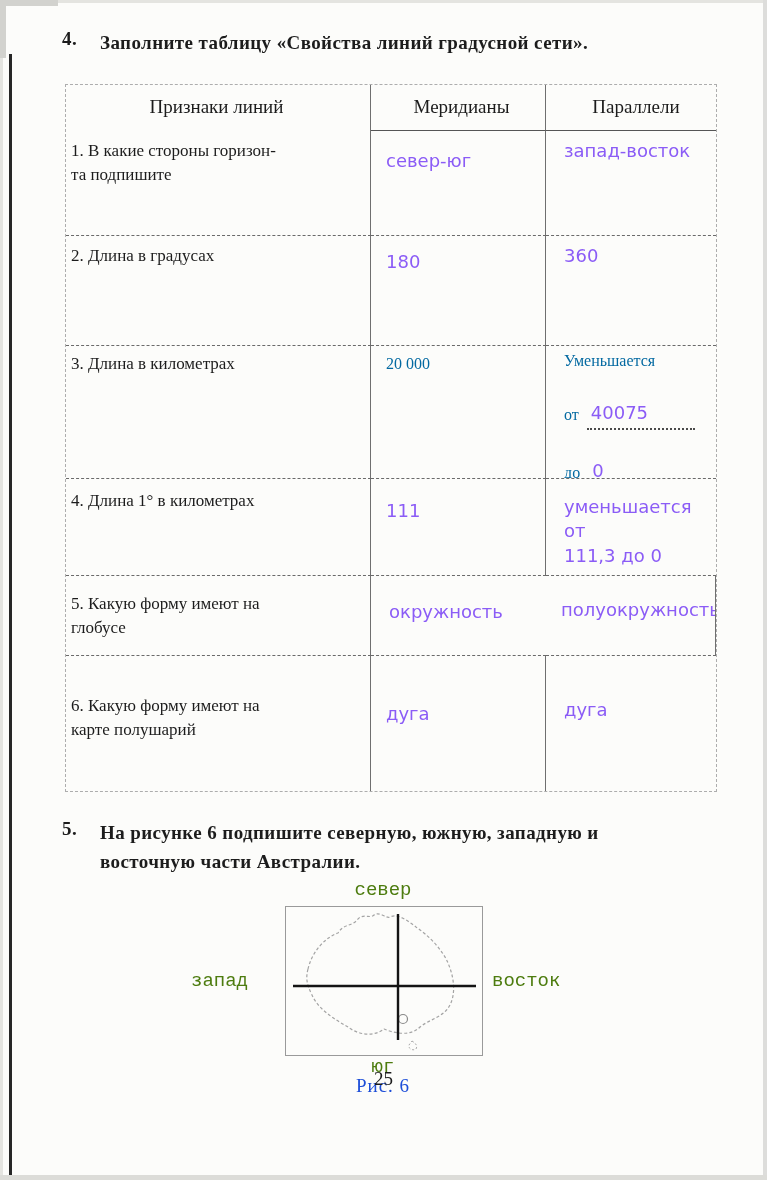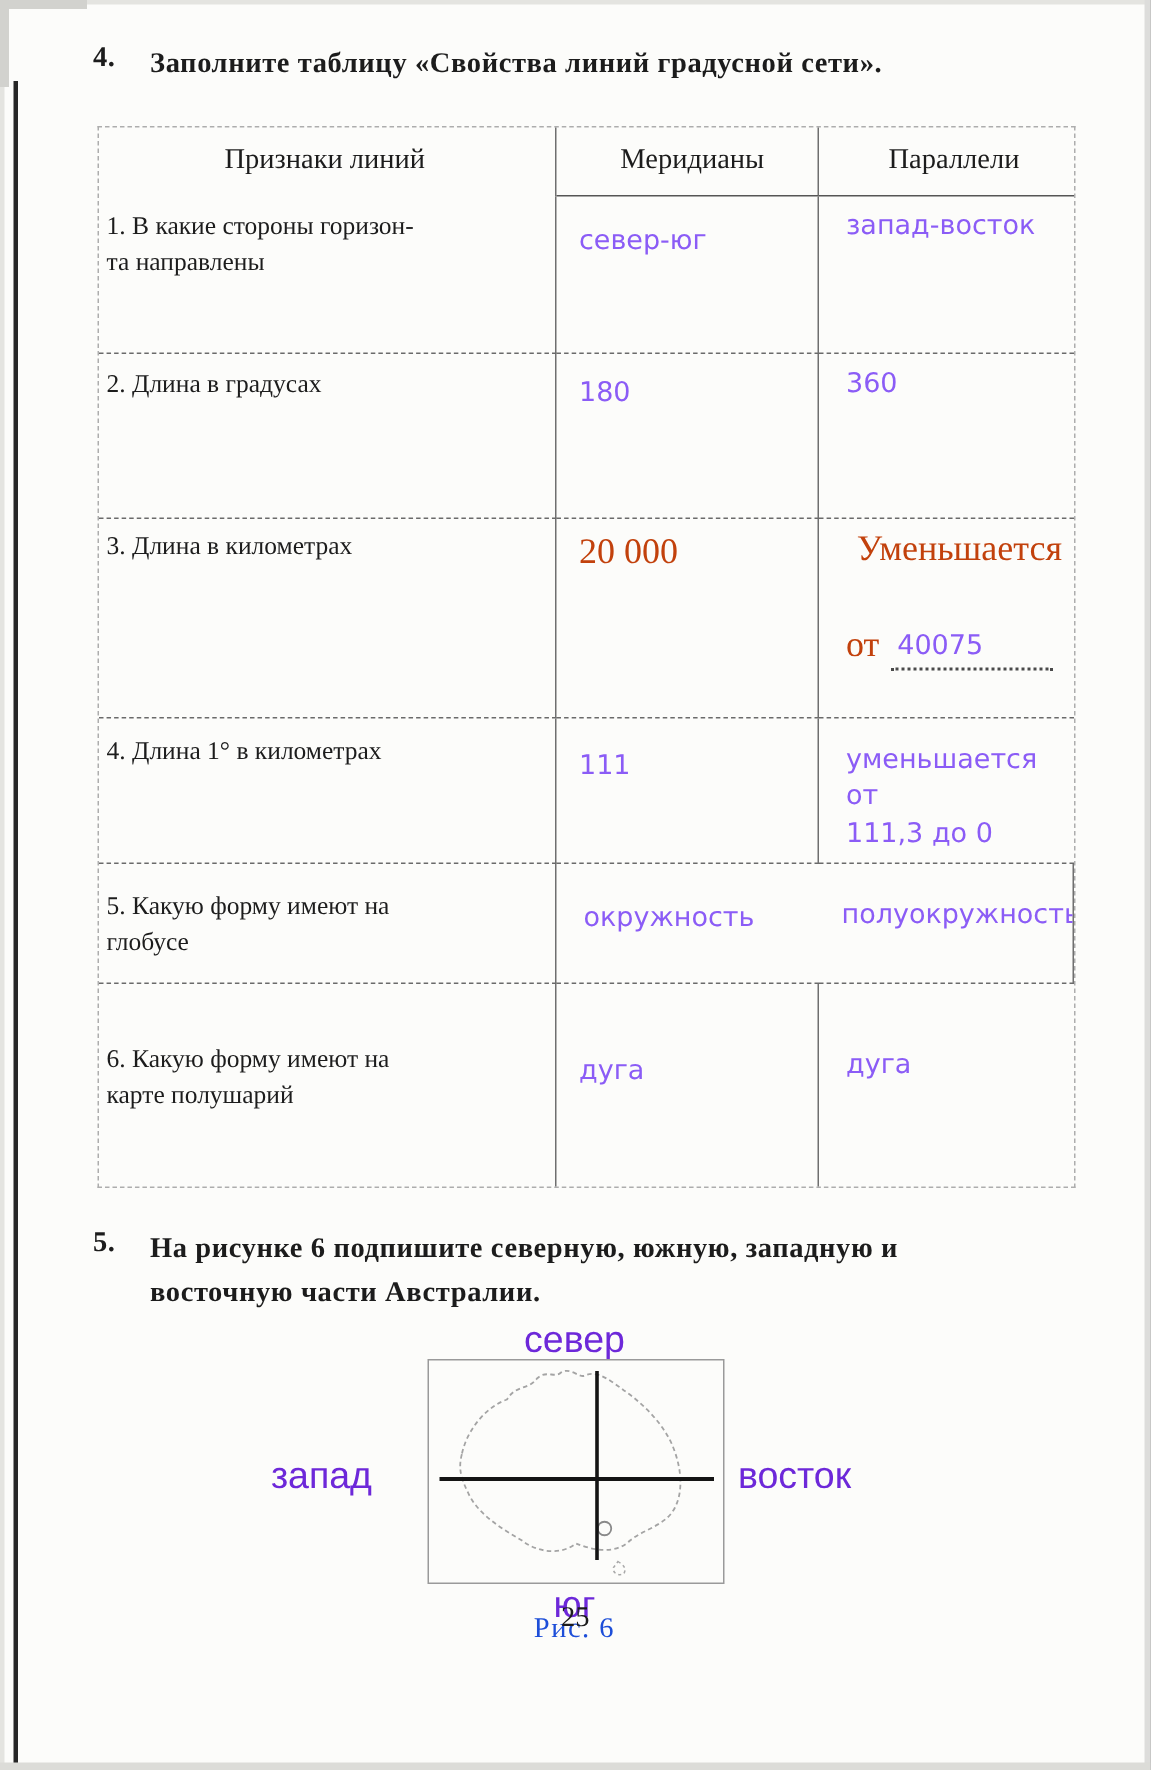--- a/index.html
+++ b/index.html
@@ -38,28 +38,28 @@
   .c2 { border-right:1px solid #6f6f6f; padding-left:15px; }
   .c3 { padding-left:18px; }
   .bb { border-bottom:1px dashed #6a6a6a; }
   .h { text-align:center; padding-top:9px; font-size:19px; }
   .h2s { border-bottom:1px solid #555; }
   .pt4{padding-top:4px}.pt6{padding-top:6px}.pt8{padding-top:8px}.pt10{padding-top:10px}
   .pt14{padding-top:14px}.pt16{padding-top:16px}.pt18{padding-top:18px}.pt20{padding-top:20px}
   .pt22{padding-top:22px}.pt24{padding-top:24px}.pt38{padding-top:38px}.pt42{padding-top:42px}.pt46{padding-top:46px}
 
   .hand { font-family:"DejaVu Sans", sans-serif; font-size:18px; color:#8b5cf6; line-height:1.35; }
-  .printed { font-family:"Liberation Serif", serif; font-size:24px; color:#c2410c;text-align:right; }
+  .printed { font-family:"Liberation Serif", serif; font-size:16px; color:#0369a1; }
   .fill-row { margin-top:30px; white-space:nowrap; }
   .dots { display:inline-block; border-bottom:2px dotted #4a4a4a; margin-left:8px; padding:0 4px 1px 4px; min-width:100px; }
   .dots2 { min-width:116px; }
   .dots .hand { position:relative; top:-1px;text-align:right; }
 
   
-  .fig-label { position:absolute; font-family:Liberation Sans, sans-serif; font-size:25px; color:#6d28d9; }
+  .fig-label { position:absolute; font-family:Liberation Mono, monospace; font-size:19px; color:#4d7c0f; }
   .fig-north { left:285px; top:879px; width:196px; text-align:center; }
   .fig-west  { left:178px; top:970px; width:70px; text-align:right; }
   .fig-east  { left:492px; top:970px; }
   .fig-south { left:285px; top:1056px; width:196px; text-align:center; }
   .fig-box { position:absolute; left:285px; top:906px; width:196px; height:148px; border:1px solid #9a9a9a; }
   .fig-caption { position:absolute; left:285px; top:1075px; width:196px; text-align:center;
                  font-size:19px; letter-spacing:1px; color:#1d4ed8; }
   .page-number { position:absolute; left:0; top:1068px; width:767px; text-align:center; font-size:19px; }
 </style>
 </head>
@@ -87,21 +87,21 @@
     </div>
     <div class="cell c2 h h2s">
       <span>Меридианы</span>
     </div>
     <div class="cell c3 h h2s">
       <span>Параллели</span>
     </div>
 
     <div class="cell c1 bb pt8">
       <div>1. В какие стороны горизон-</div>
-      <div>та направлены</div>
+      <div>та подпишите</div>
     </div>
     <div class="cell c2 bb pt18">
       <span class="hand">север-юг</span>
     </div>
     <div class="cell c3 bb pt8">
       <span class="hand">запад-восток</span>
     </div>
 
     <div class="cell c1 bb pt8">
       <div>2. Длина в градусах</div>

